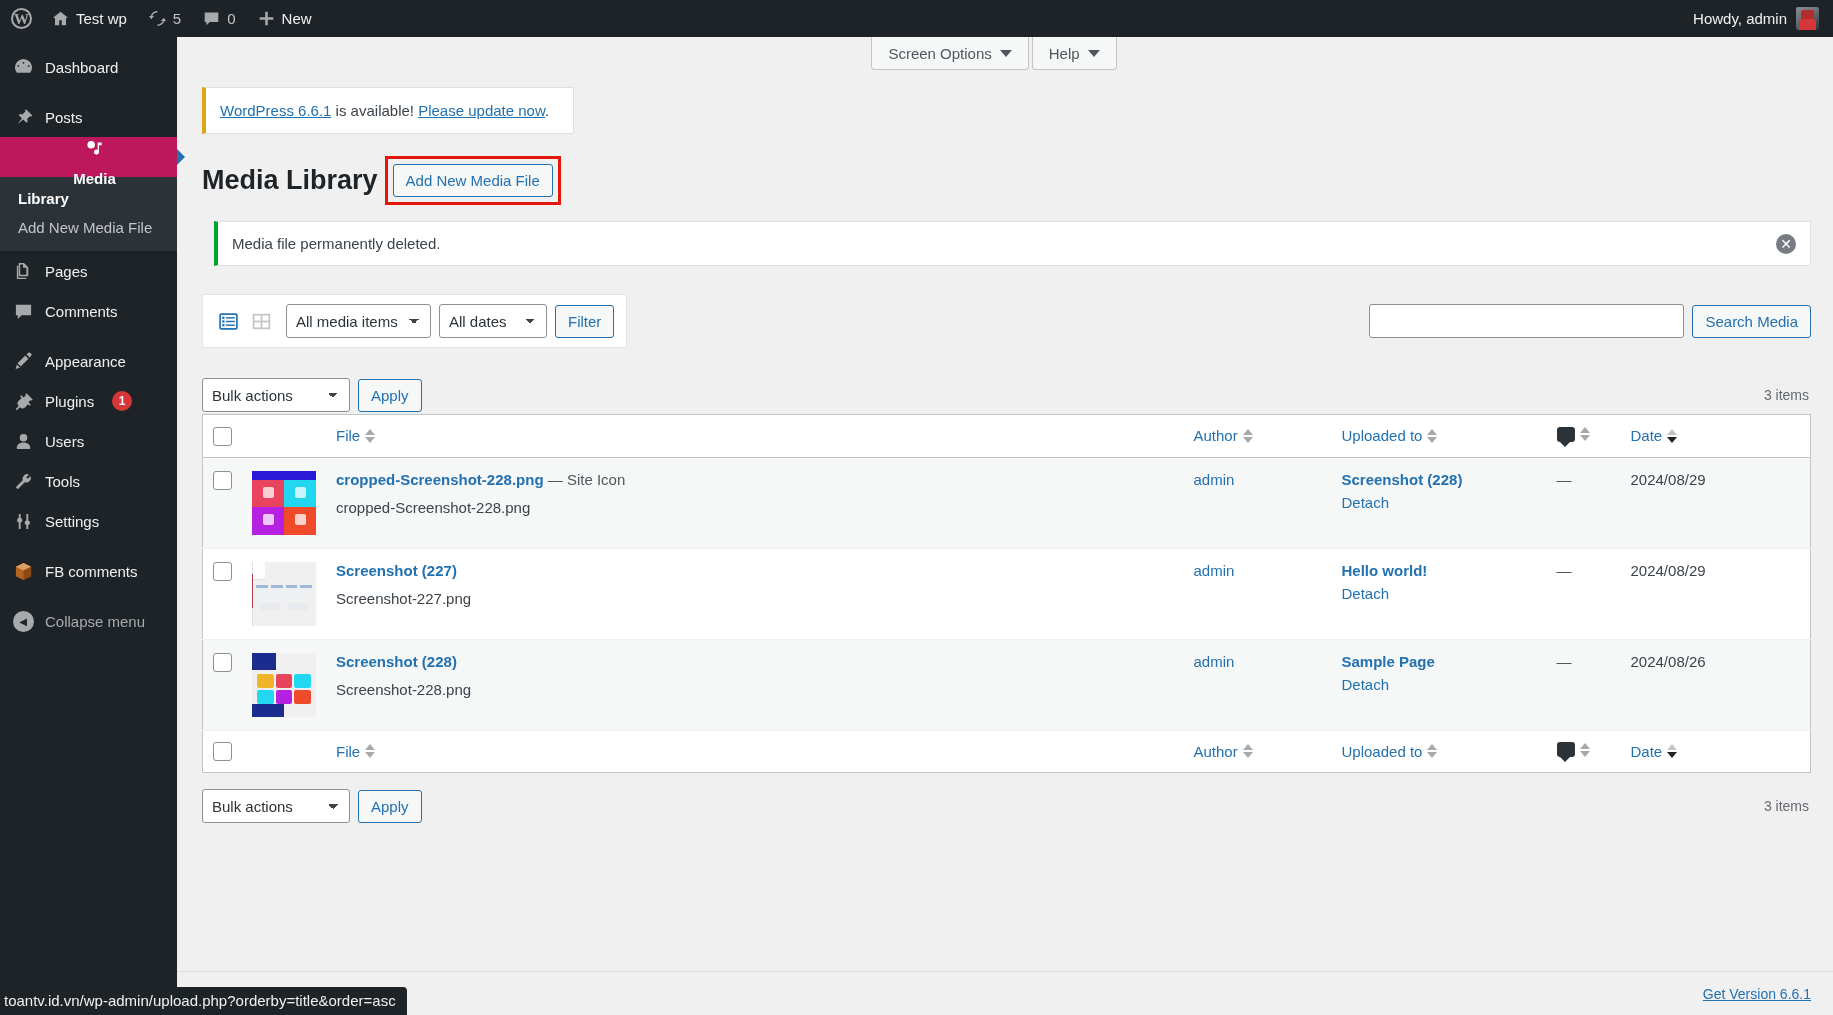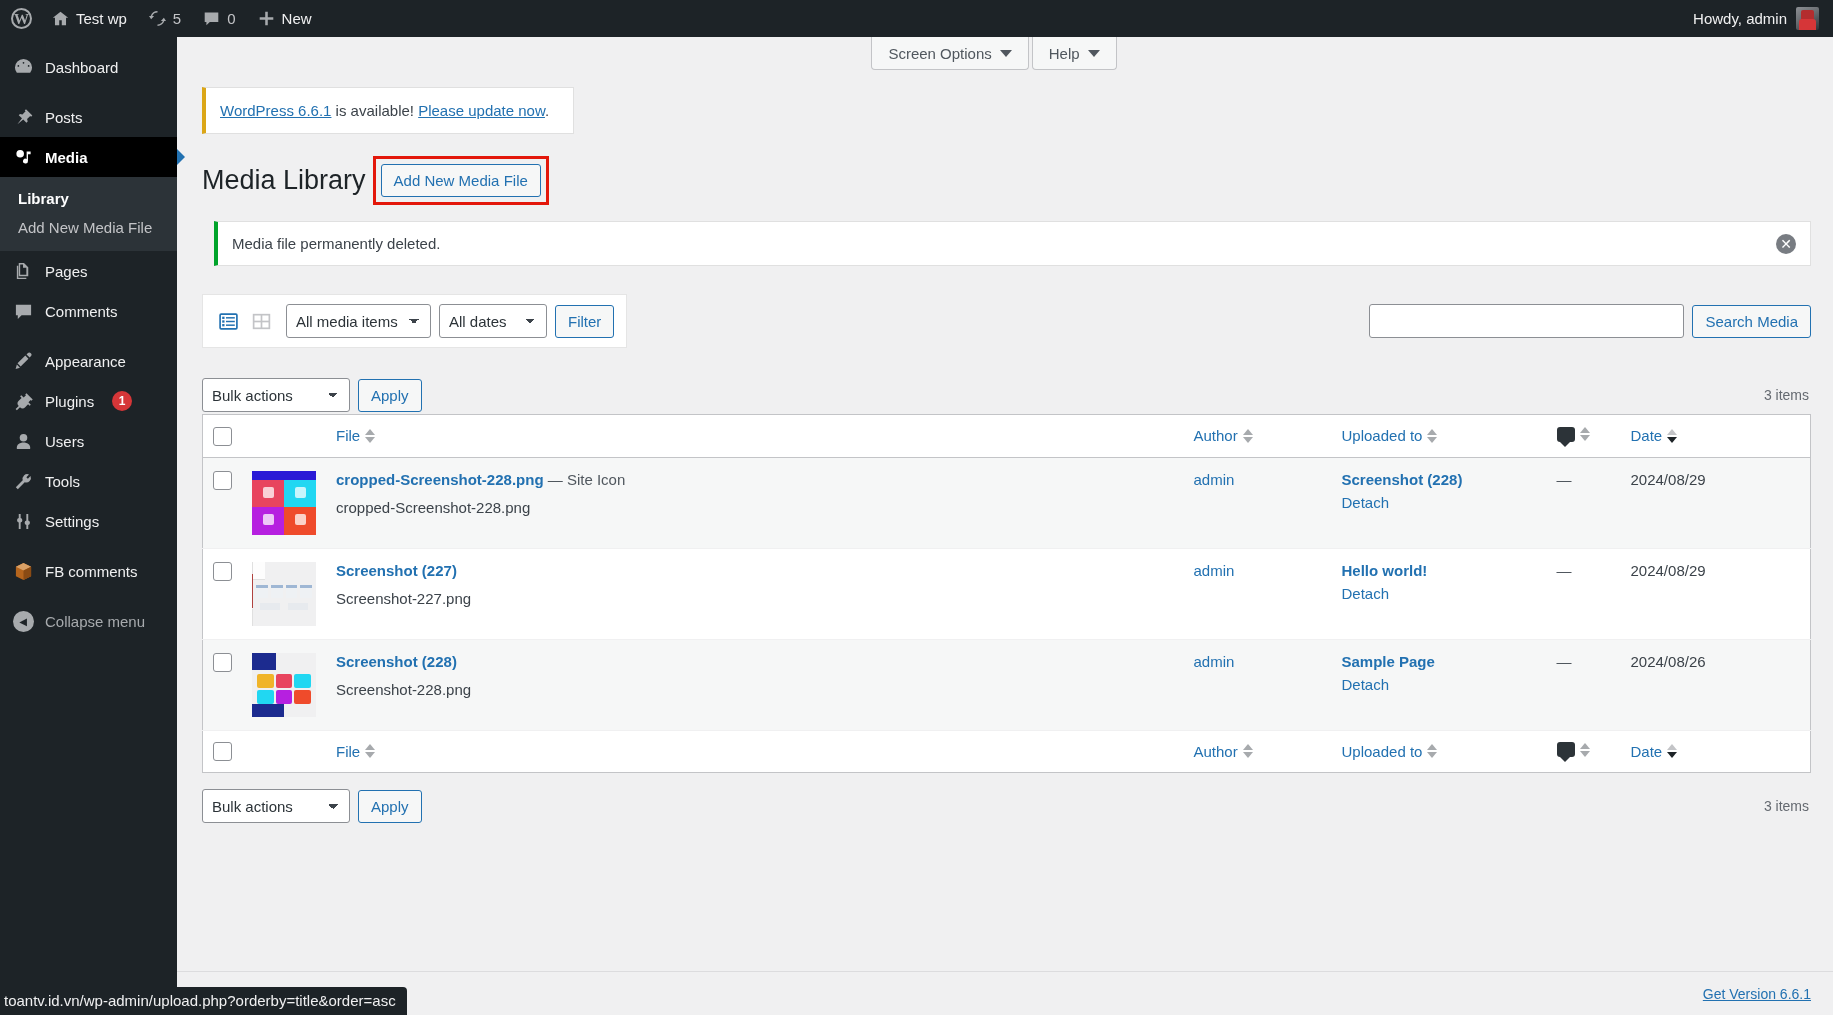--- a/index.html
+++ b/index.html
@@ -55,21 +55,21 @@
   #sidebar {
     position: absolute; top: 37px; left: 0; width: 177px; bottom: 0;
     background: #1d2327; color: #f0f0f1; z-index: 40;
     font-size: 15px;
   }
   .menu-item {
     display: flex; align-items: center; gap: 11px;
     height: 40px; padding: 0 0 0 12px; color: #f0f0f1; cursor: pointer; position: relative;
   }
   .menu-item .mi-ico { width: 22px; display:flex; align-items:center; justify-content:center; flex:0 0 22px; color:#a7aaad; }
-  .menu-item.current { background:#000000; color:#fff; font-weight:600; }
+  .menu-item.current { background:#be185d; color:#fff; font-weight:600;flex-direction:column; }
   .menu-item.current .mi-ico { color:#fff; }
   .menu-item.current::after{
     content:""; position:absolute; right:-8px; top:50%; transform:translateY(-50%);
     border: 8px solid transparent; border-left-color:#2271b1; border-right:0;
   }
   .menu-sep { height: 10px; }
   .submenu { background: #2c3338; padding: 7px 0 9px 4px; }
   .submenu .sub-item {
     display:block; padding: 6px 0 6px 14px; font-size: 15px; color:#c3c4c7; cursor:pointer;
   }
@@ -106,21 +106,21 @@
 
   .update-nag {
     background:#fff; border-left: 4px solid #dba617;
     border-top:1px solid #e0e0e0; border-right:1px solid #e0e0e0; border-bottom:1px solid #e0e0e0;
     margin: 17px 0 0 0; padding: 14px 14px; width: 372px; font-size: 15px; color:#3c434a;
   }
   .update-nag a { color:#2271b1; text-decoration: underline; }
 
   .title-row { display:flex; align-items:center; gap: 0; margin: 22px 0 0 0; }
   h1.page-title {
-    font-size: 27px; font-weight: 400; color:#1d2327; margin:0; padding:0; line-height:1.3;
+    font-size: 27px; font-weight: 700; color:#1d2327; margin:0; padding:0; line-height:1.3;
   }
   .redbox {
     border: 3px solid #e3170a; padding: 5px; margin-left: 7px; display:inline-flex;
   }
   .btn {
     display:inline-flex; align-items:center; justify-content:center;
     background:#f6f7f7; border:1px solid #2271b1; color:#2271b1;
     border-radius:3px; padding: 0 12px; height: 33px; font-size: 15px; cursor:pointer;
     white-space:nowrap;
   }

